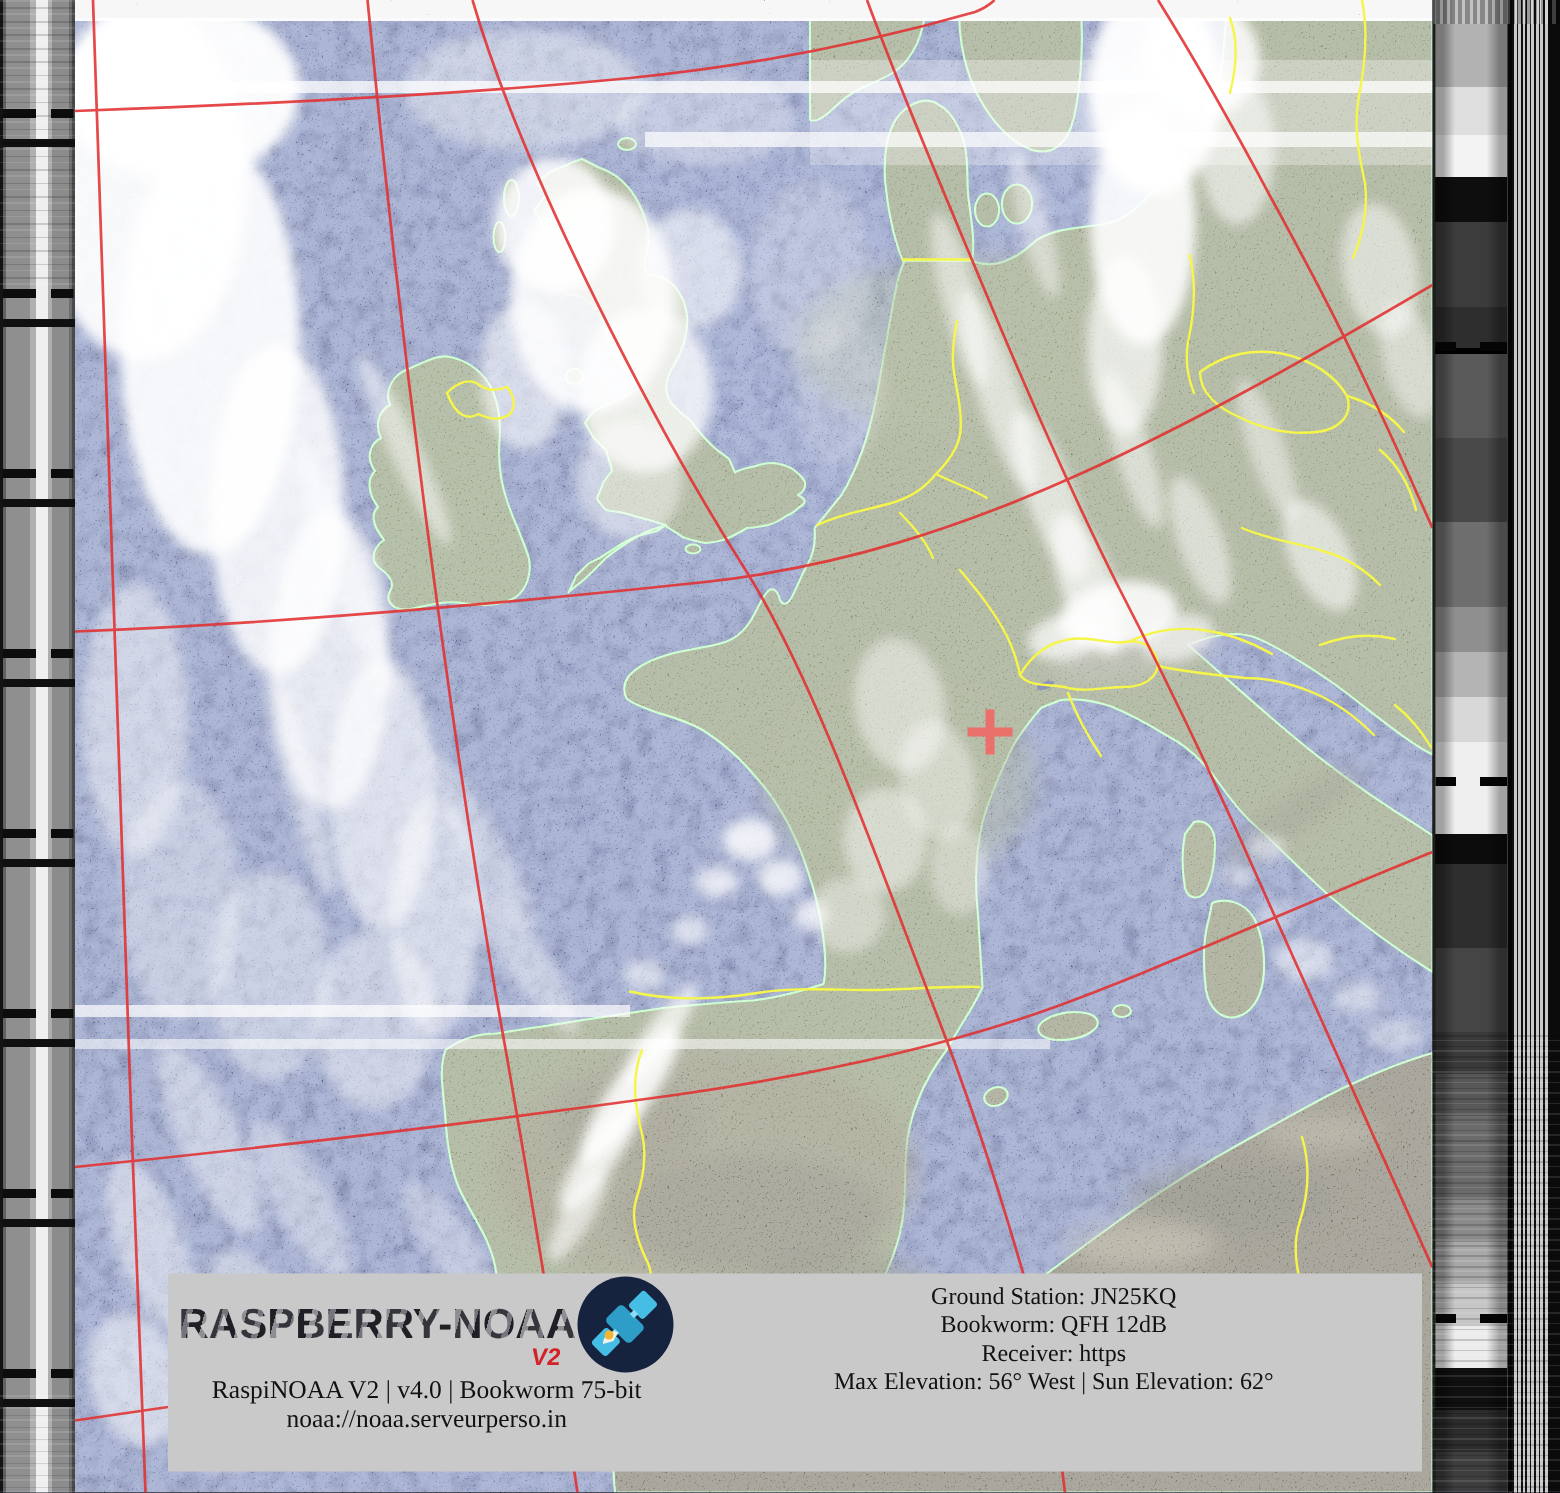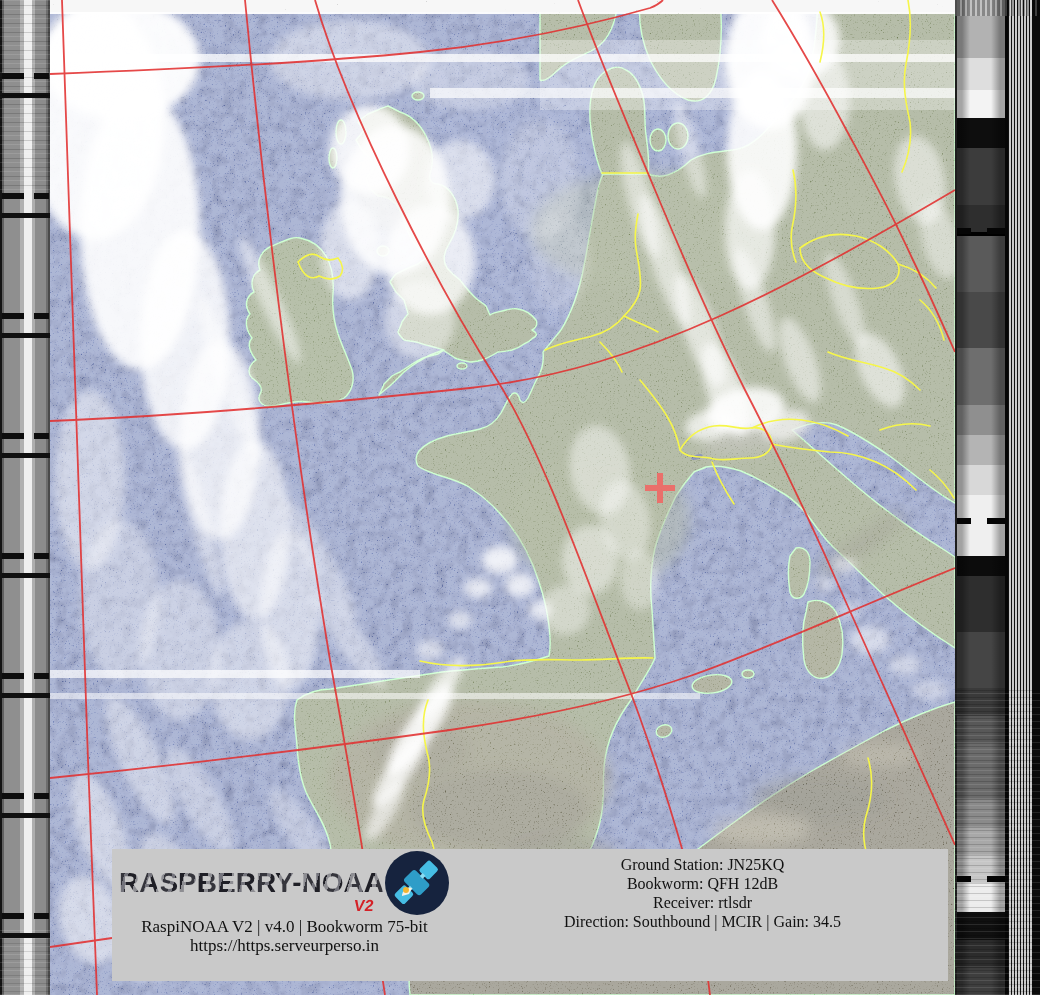--- a/index.html
+++ b/index.html
@@ -382,23 +382,23 @@
             <rect x="43" y="25" width="15" height="14" rx="2.5" fill="#46bde4"></rect>
             <rect x="25" y="21" width="16" height="23" rx="3" fill="#2e9dc8"></rect>
             <rect x="22" y="30" width="4" height="4" fill="#8adcf2"></rect>
             <rect x="40" y="30" width="4" height="4" fill="#8adcf2"></rect>
           </g>
           <path d="M18,46 a8,8 0 0,1 10,-8 l-3,6 z" fill="#f5f2e8"></path>
           <circle cx="22" cy="40" r="3" fill="#f2b632"></circle>
         </svg>
       </div>
       <div class="ibx-line">RaspiNOAA V2 | v4.0 | Bookworm 75-bit</div>
-      <div class="ibx-line">https://https.serveurperso.in</div>
+      <div class="ibx-line">noaa://noaa.serveurperso.in</div>
     </div>
     <div class="ibx-right">
       <div>Ground Station: JN25KQ</div>
       <div>Bookworm: QFH 12dB</div>
-      <div>Receiver: rtlsdr</div>
-      <div>Direction: Southbound | MCIR | Gain: 34.5</div>
+      <div>Receiver: https</div>
+      <div>Max Elevation: 56° West | Sun Elevation: 62°</div>
     </div>
   </div>
 
 </div>
 
 </body></html>

